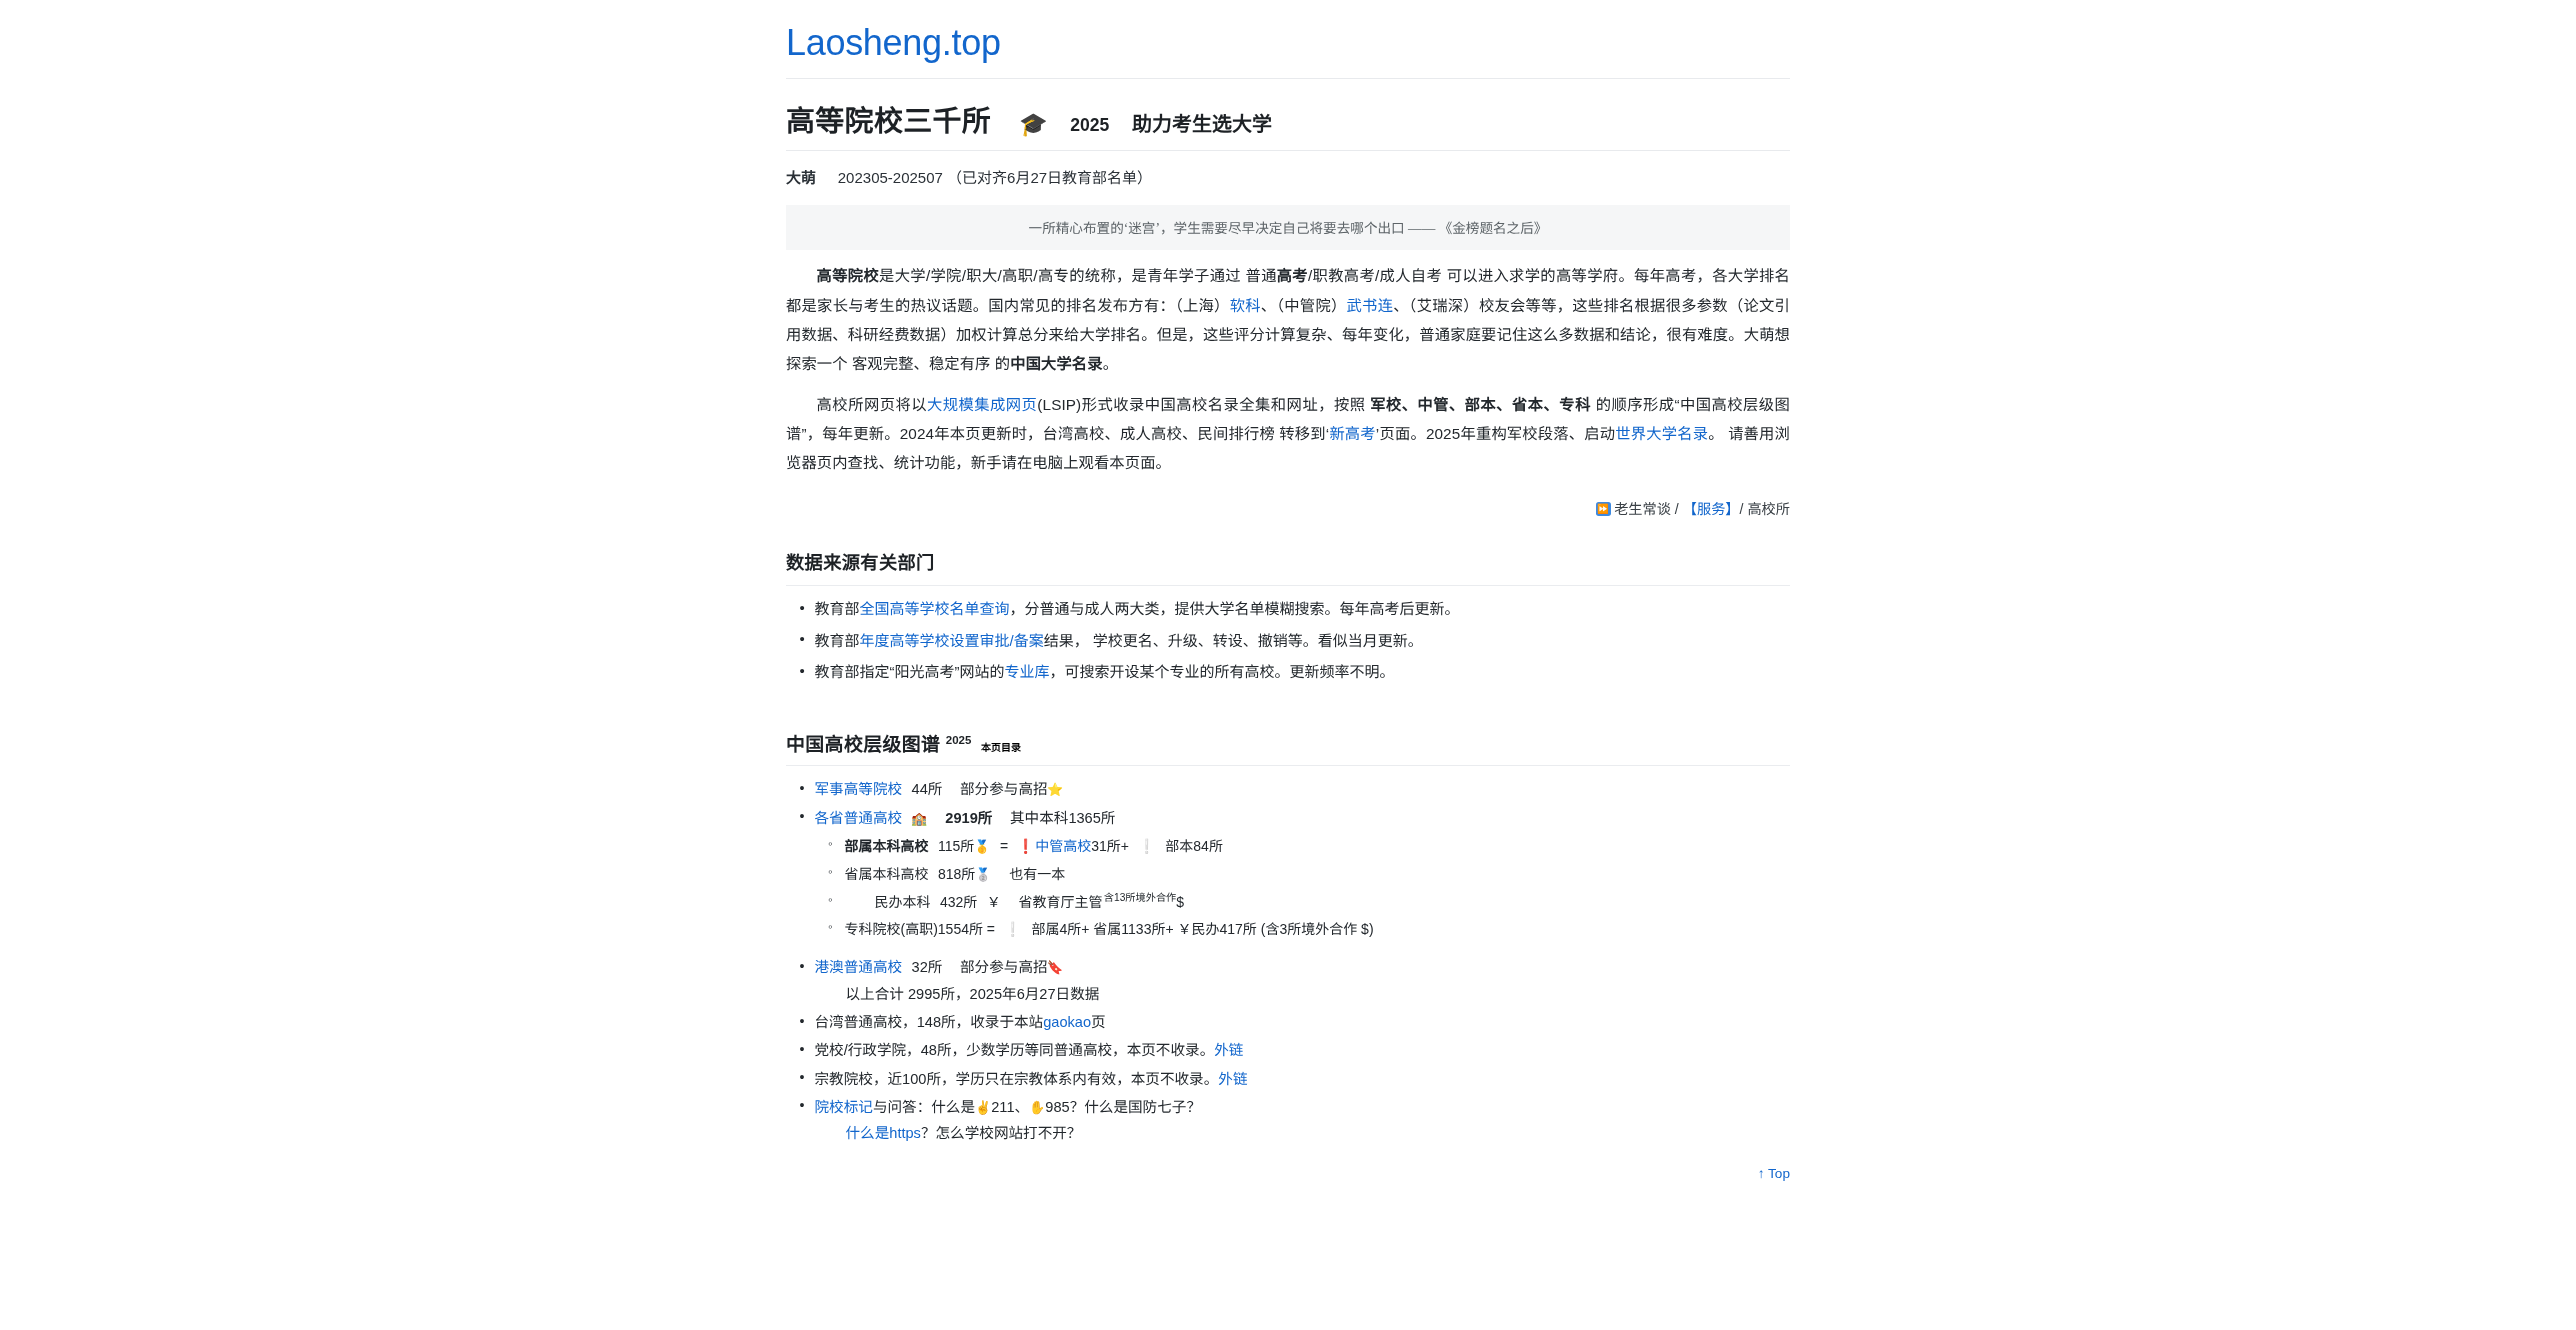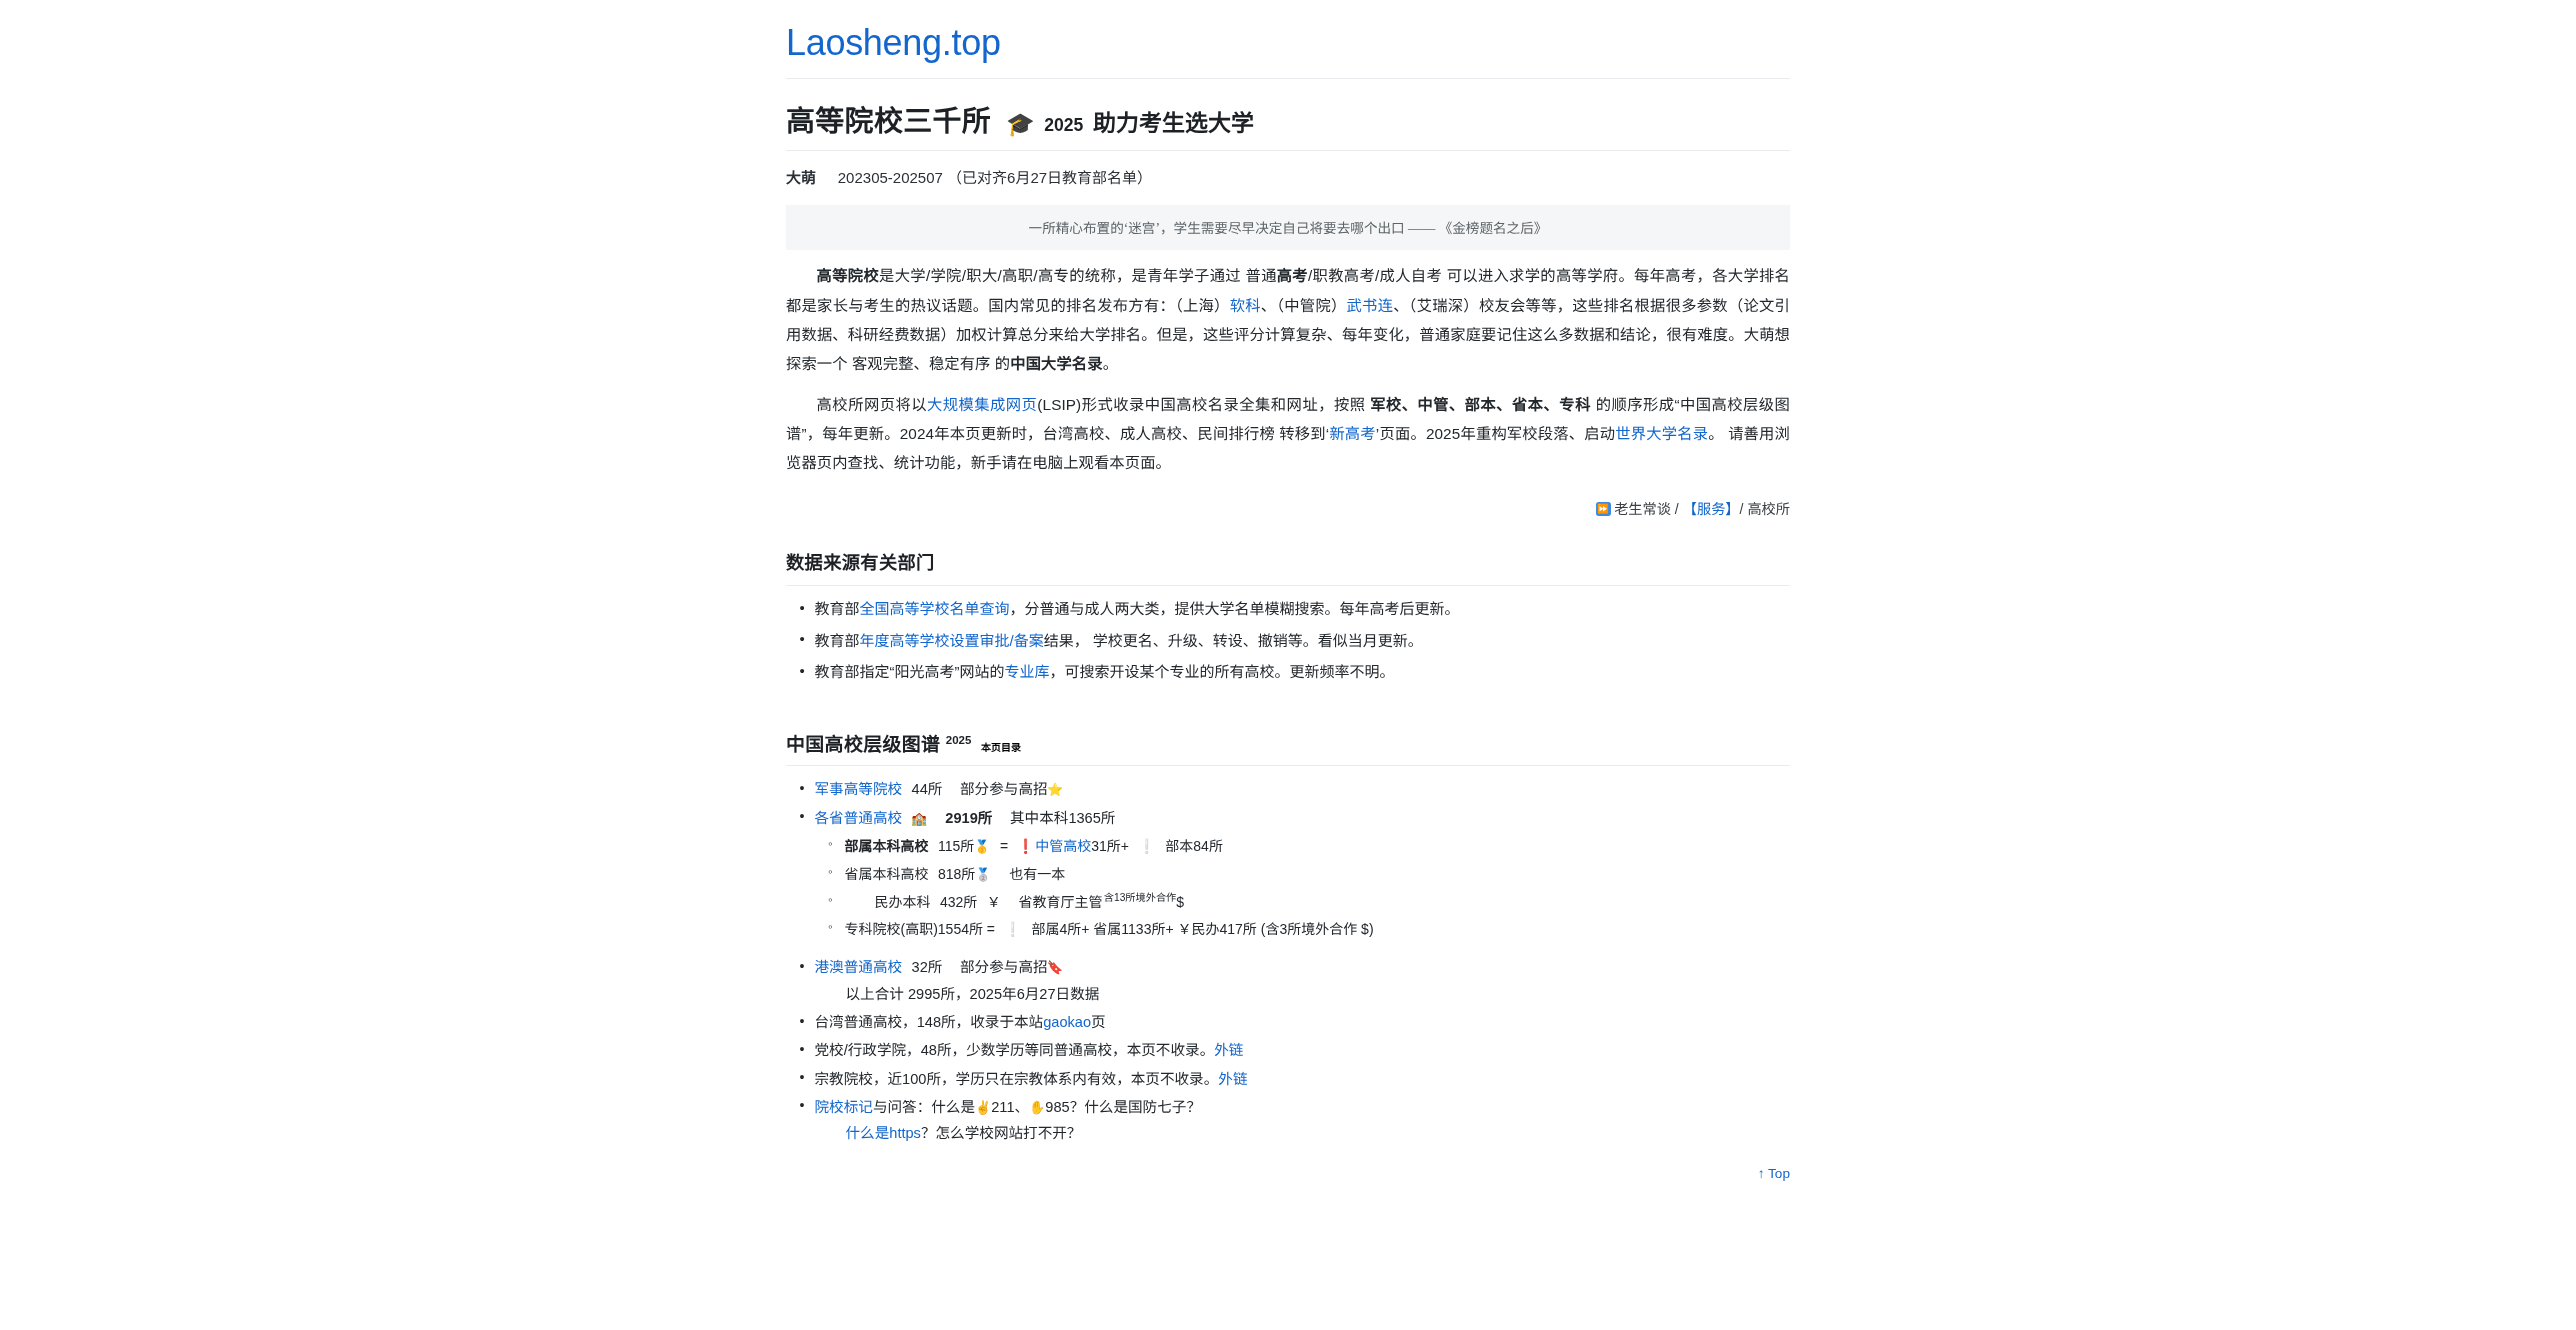--- a/index.html
+++ b/index.html
@@ -44,21 +44,21 @@
   .rule {
     border: 0;
     border-top: 0.7px solid #e8eaed;
     margin: 0;
   }
 
   
   .h1-row {
     display: flex;
     align-items: baseline;
-    gap: 0;
+    gap: 13px;
     padding: 17.6px 0 11px 0;
   }
   .h1-main {
     font-size: 29px;
     font-weight: 700;
     color: #1d2125;
     letter-spacing: 0.3px;
     white-space: nowrap;
   }
   .h1-emoji {
@@ -67,21 +67,21 @@
     position: relative;
     top: 1.4px;
   }
   .h1-year {
     font-size: 17.6px;
     font-weight: 700;
     color: #1d2125;
     letter-spacing: 0px;
   }
   .h1-sub {
-    font-size: 23px;
+    font-size: 20px;
     font-weight: 700;
     color: #1d2125;
     margin-left: 9.5px;
     white-space: nowrap;
   }
 
   
   .byline {
     font-size: 15px;
     color: #2b3137;

